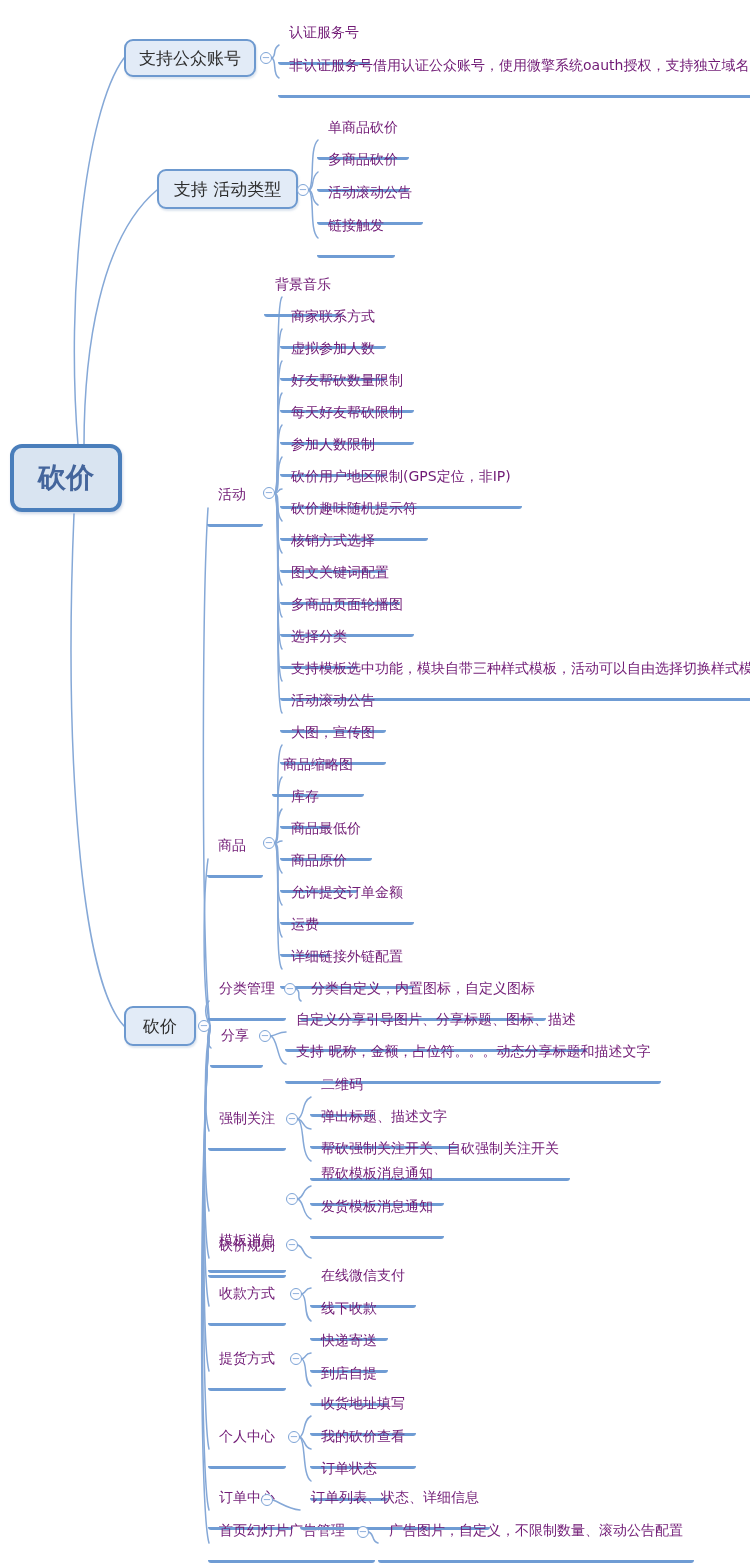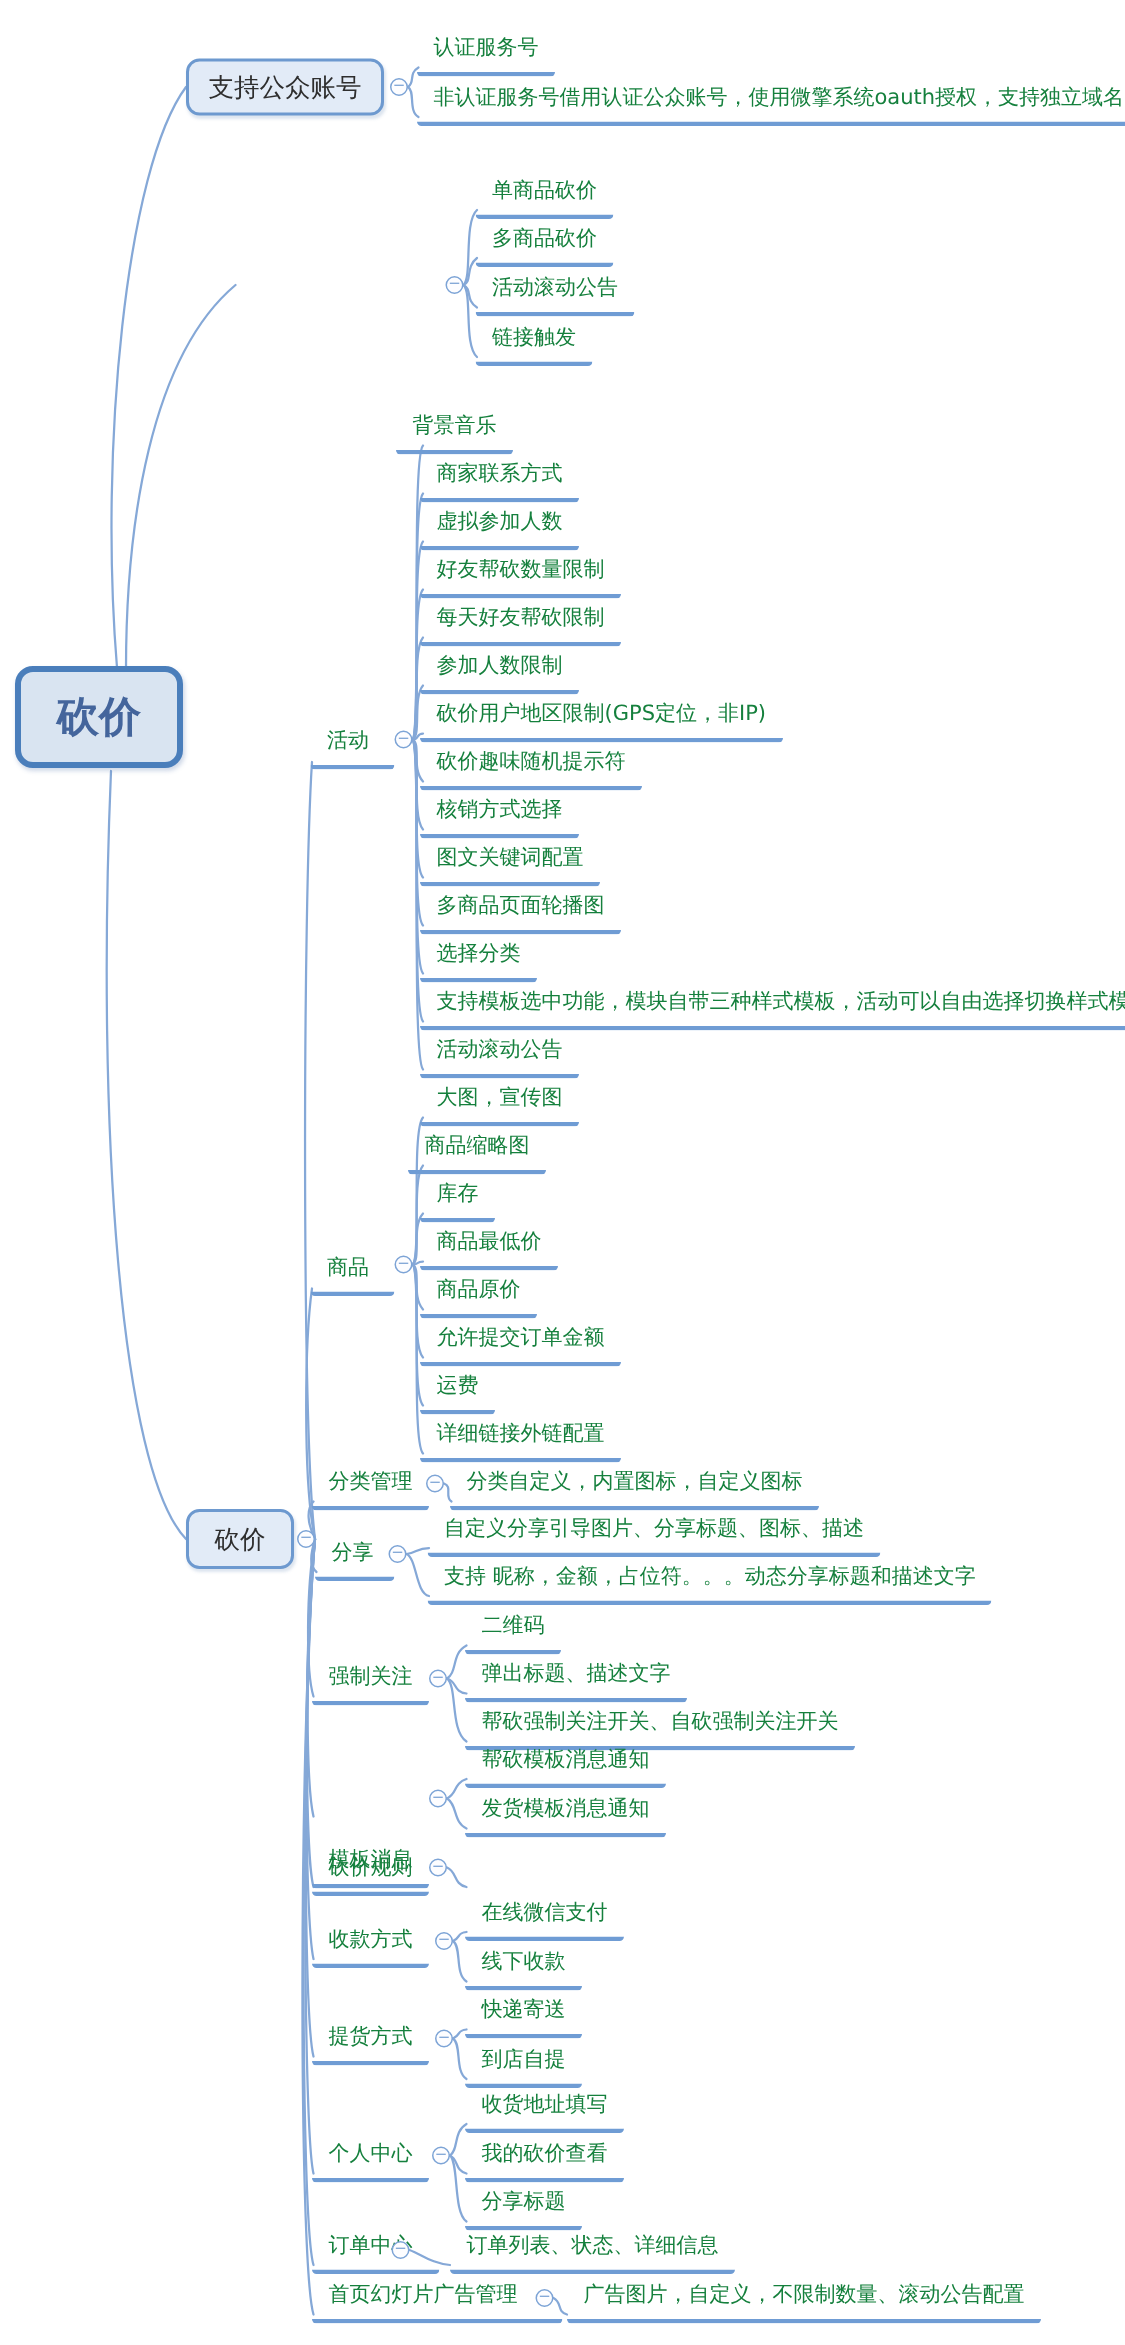--- a/index.html
+++ b/index.html
@@ -1,21 +1,21 @@
 <!DOCTYPE html>
 <html><head>
 <meta charset="utf-8">
 <style>
   html,body{margin:0;padding:0;background:#fff;}
   *{box-sizing:border-box;}
   #canvas{position:relative;width:750px;height:1563px;background:#ffffff;overflow:hidden;
           font-family:"DejaVu Sans","Liberation Sans",sans-serif;}
   #wires{position:absolute;left:0;top:0;}
-  .leaf{position:absolute;font-size:14px;line-height:17px;color:#15803d;white-space:nowrap;
-        padding:0 11px 7px;border-bottom:3px solid #6f9cd4;border-radius:0 0 3px 3px;}
+  .leaf{position:absolute;font-size:14px;line-height:17px;color:#701a75;white-space:nowrap;
+        padding:0 11px 21px;border-bottom:3px solid #6f9cd4;border-radius:0 0 3px 3px;}
   .box{position:absolute;display:flex;align-items:center;justify-content:center;
        border:2px solid #6d99cf;border-radius:9px;background:#e2ebf7;color:#2e2e2e;
        font-size:17px;white-space:nowrap;box-shadow:1px 2px 2px rgba(120,150,190,.25);}
   .root{border:4px solid #4a7ebb;border-radius:12px;background:#d9e4f1;color:#44659c;
         font-size:28px;font-weight:bold;box-shadow:1px 2px 3px rgba(100,130,180,.3);}
   .collapse{position:absolute;width:12px;height:12px;border:1px solid #7da4d6;border-radius:50%;
             background:#fdfdff;color:#7da4d6;font-size:10px;line-height:9px;text-align:center;
             cursor:pointer;}
 </style>
 </head>
@@ -96,20 +96,21 @@
       <path d="M300,1437 C306,1433 302,1421 311,1416"></path>
       <path d="M300,1437 C306,1440 303,1447 311,1449"></path>
       <path d="M300,1437 C306,1442 302,1475 311,1481"></path>
       <path d="M273,1500 C281,1503 288,1509 300,1510"></path>
       <path d="M369,1532 C375,1535 371,1541 378,1543"></path>
     </g>
   </svg>
 
   <div class="box root" style="left:10px;top:444px;width:112px;height:68px">砍价</div>
   <div class="box" style="left:124px;top:39px;width:132px;height:38px">支持公众账号</div>
+  <div class="box" style="left:157px;top:169px;width:141px;height:40px">支持 活动类型</div>
   <div class="box" style="left:124px;top:1006px;width:72px;height:40px">砍价</div>
 
   <div class="leaf" style="left:278px;top:24px">认证服务号</div>
   <div class="leaf" style="left:278px;top:57px">非认证服务号借用认证公众账号，使用微擎系统oauth授权，支持独立域名。</div>
 
   <div class="leaf" style="left:317px;top:119px">单商品砍价</div>
   <div class="leaf" style="left:317px;top:151px">多商品砍价</div>
   <div class="leaf" style="left:317px;top:184px">活动滚动公告</div>
   <div class="leaf" style="left:317px;top:217px">链接触发</div>
 
@@ -164,21 +165,21 @@
 
 
   <div class="leaf" style="left:310px;top:1267px">在线微信支付</div>
   <div class="leaf" style="left:310px;top:1300px">线下收款</div>
 
   <div class="leaf" style="left:310px;top:1332px">快递寄送</div>
   <div class="leaf" style="left:310px;top:1365px">到店自提</div>
 
   <div class="leaf" style="left:310px;top:1395px">收货地址填写</div>
   <div class="leaf" style="left:310px;top:1428px">我的砍价查看</div>
-  <div class="leaf" style="left:310px;top:1460px">分享标题</div>
+  <div class="leaf" style="left:310px;top:1460px">订单状态</div>
 
   <div class="leaf" style="left:300px;top:1489px">订单列表、状态、详细信息</div>
 
   <div class="leaf" style="left:378px;top:1522px">广告图片，自定义，不限制数量、滚动公告配置</div>
 
   <span class="collapse" style="left:260px;top:52px">−</span>
   <span class="collapse" style="left:297px;top:184px">−</span>
   <span class="collapse" style="left:198px;top:1020px">−</span>
   <span class="collapse" style="left:263px;top:487px">−</span>
   <span class="collapse" style="left:263px;top:837px">−</span>

